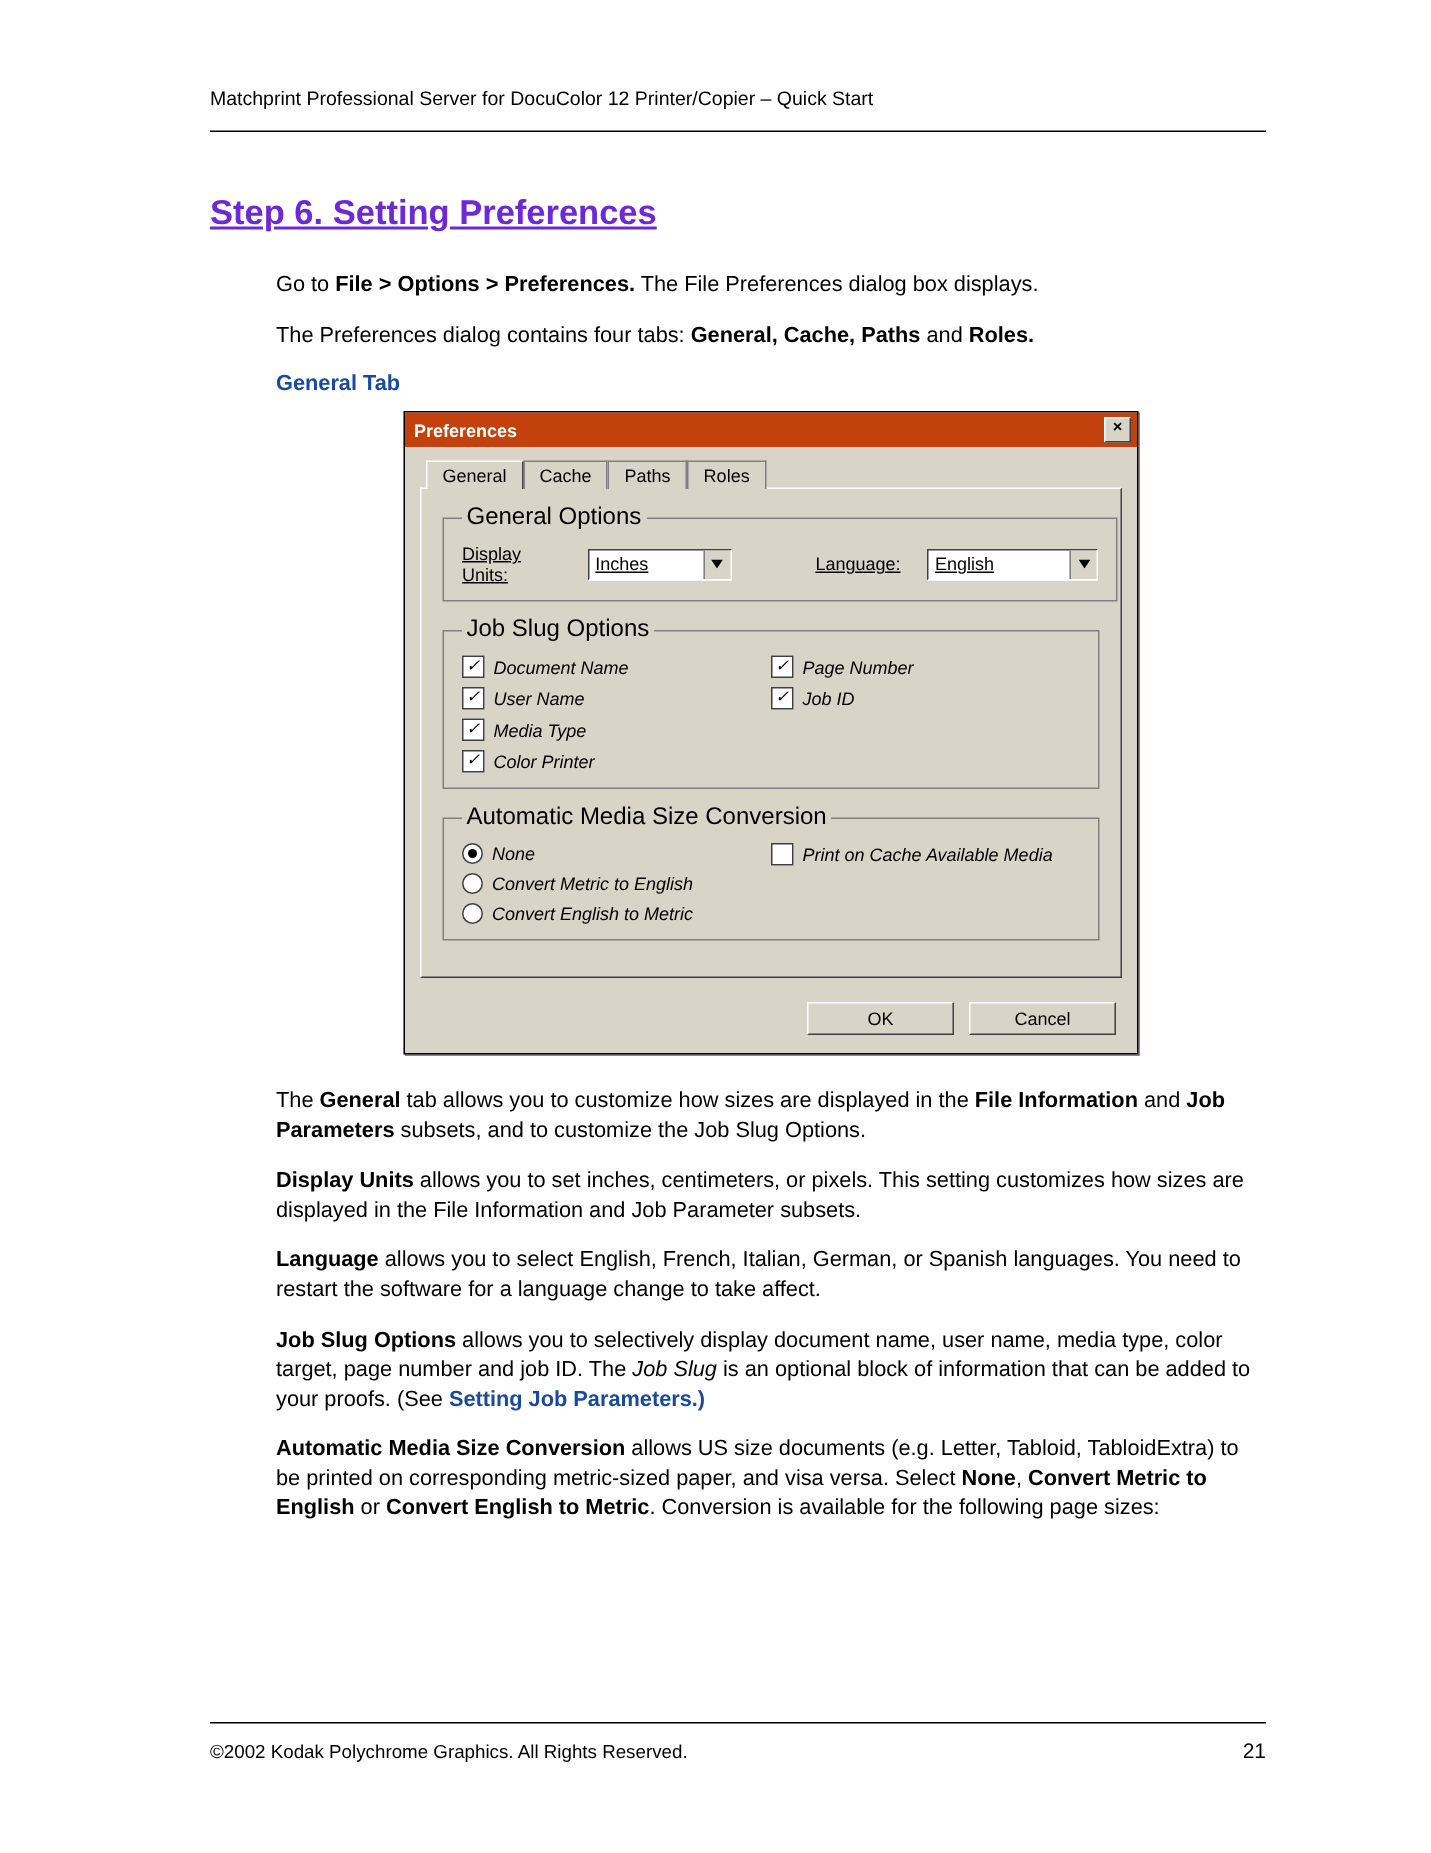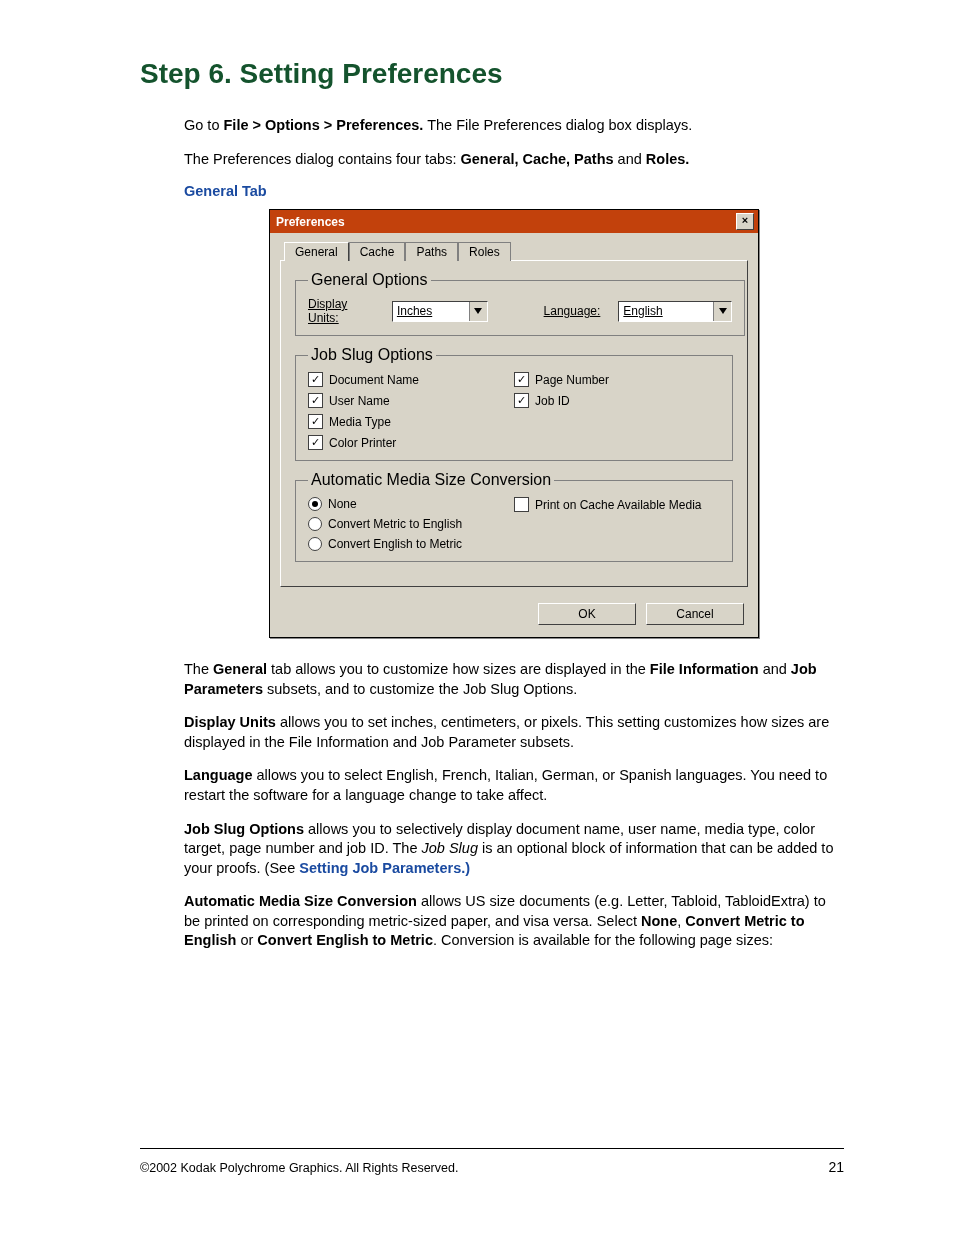--- a/index.html
+++ b/index.html
@@ -19,24 +19,25 @@
   }
   .header-line {
     font-size: 13px;
     color: #000;
     border-bottom: 1px solid #000;
     padding-bottom: 14px;
     margin-bottom: 40px;
   }
   .h1 {
     font-family: Verdana, Geneva, sans-serif;
-    font-size: 28px;
+    font-size: 23px;
     font-weight: bold;
-    color: #14532d;
+    color: #6d28d9;
     margin: 0 0 26px 0;
+    text-decoration: underline;
   }
   .content {
     padding-left: 44px;
   }
   .para {
     font-size: 14.5px;
     line-height: 1.35;
     margin: 0 0 14px 0;
   }
   .bold { font-weight: bold; }
@@ -122,21 +123,21 @@
     border: 1px solid #808080;
     margin: 0 0 10px 0;
     padding: 8px 12px 10px 12px;
   }
   fieldset.grp legend {
     font-size: 16px;
     padding: 0 3px;
   }
   .row { display: flex; align-items: center; }
   .col { display: flex; flex-direction: column; gap: 6px; }
-  .two-col { display: flex; }
+  .two-col { display: flex; font-style: italic; }
   .two-col > div { flex: 1; }
   .lbl { font-size: 12px; margin-right: 8px; }
   .dropdown {
     display: inline-flex;
     align-items: center;
     background: #fff;
     border: 1px solid #404040;
     border-top-color:#404040; border-left-color:#404040;
     border-right-color:#fff; border-bottom-color:#fff;
     height: 19px;
@@ -208,20 +209,21 @@
     display: flex;
     justify-content: space-between;
     align-items: baseline;
   }
   .pagenum { font-size: 14px; }
 </style>
 </head>
 <body>
 
 <div class="page">
+  <div class="header-line">Matchprint Professional Server for DocuColor 12 Printer/Copier – Quick Start</div>
 
   <h1 class="h1">Step 6. Setting Preferences</h1>
 
   <div class="content">
 
     <p class="para">
       <span>Go to </span><span class="bold">File &gt; Options &gt; Preferences.</span><span>  The File Preferences dialog box displays.</span>
     </p>
 
     <p class="para">

